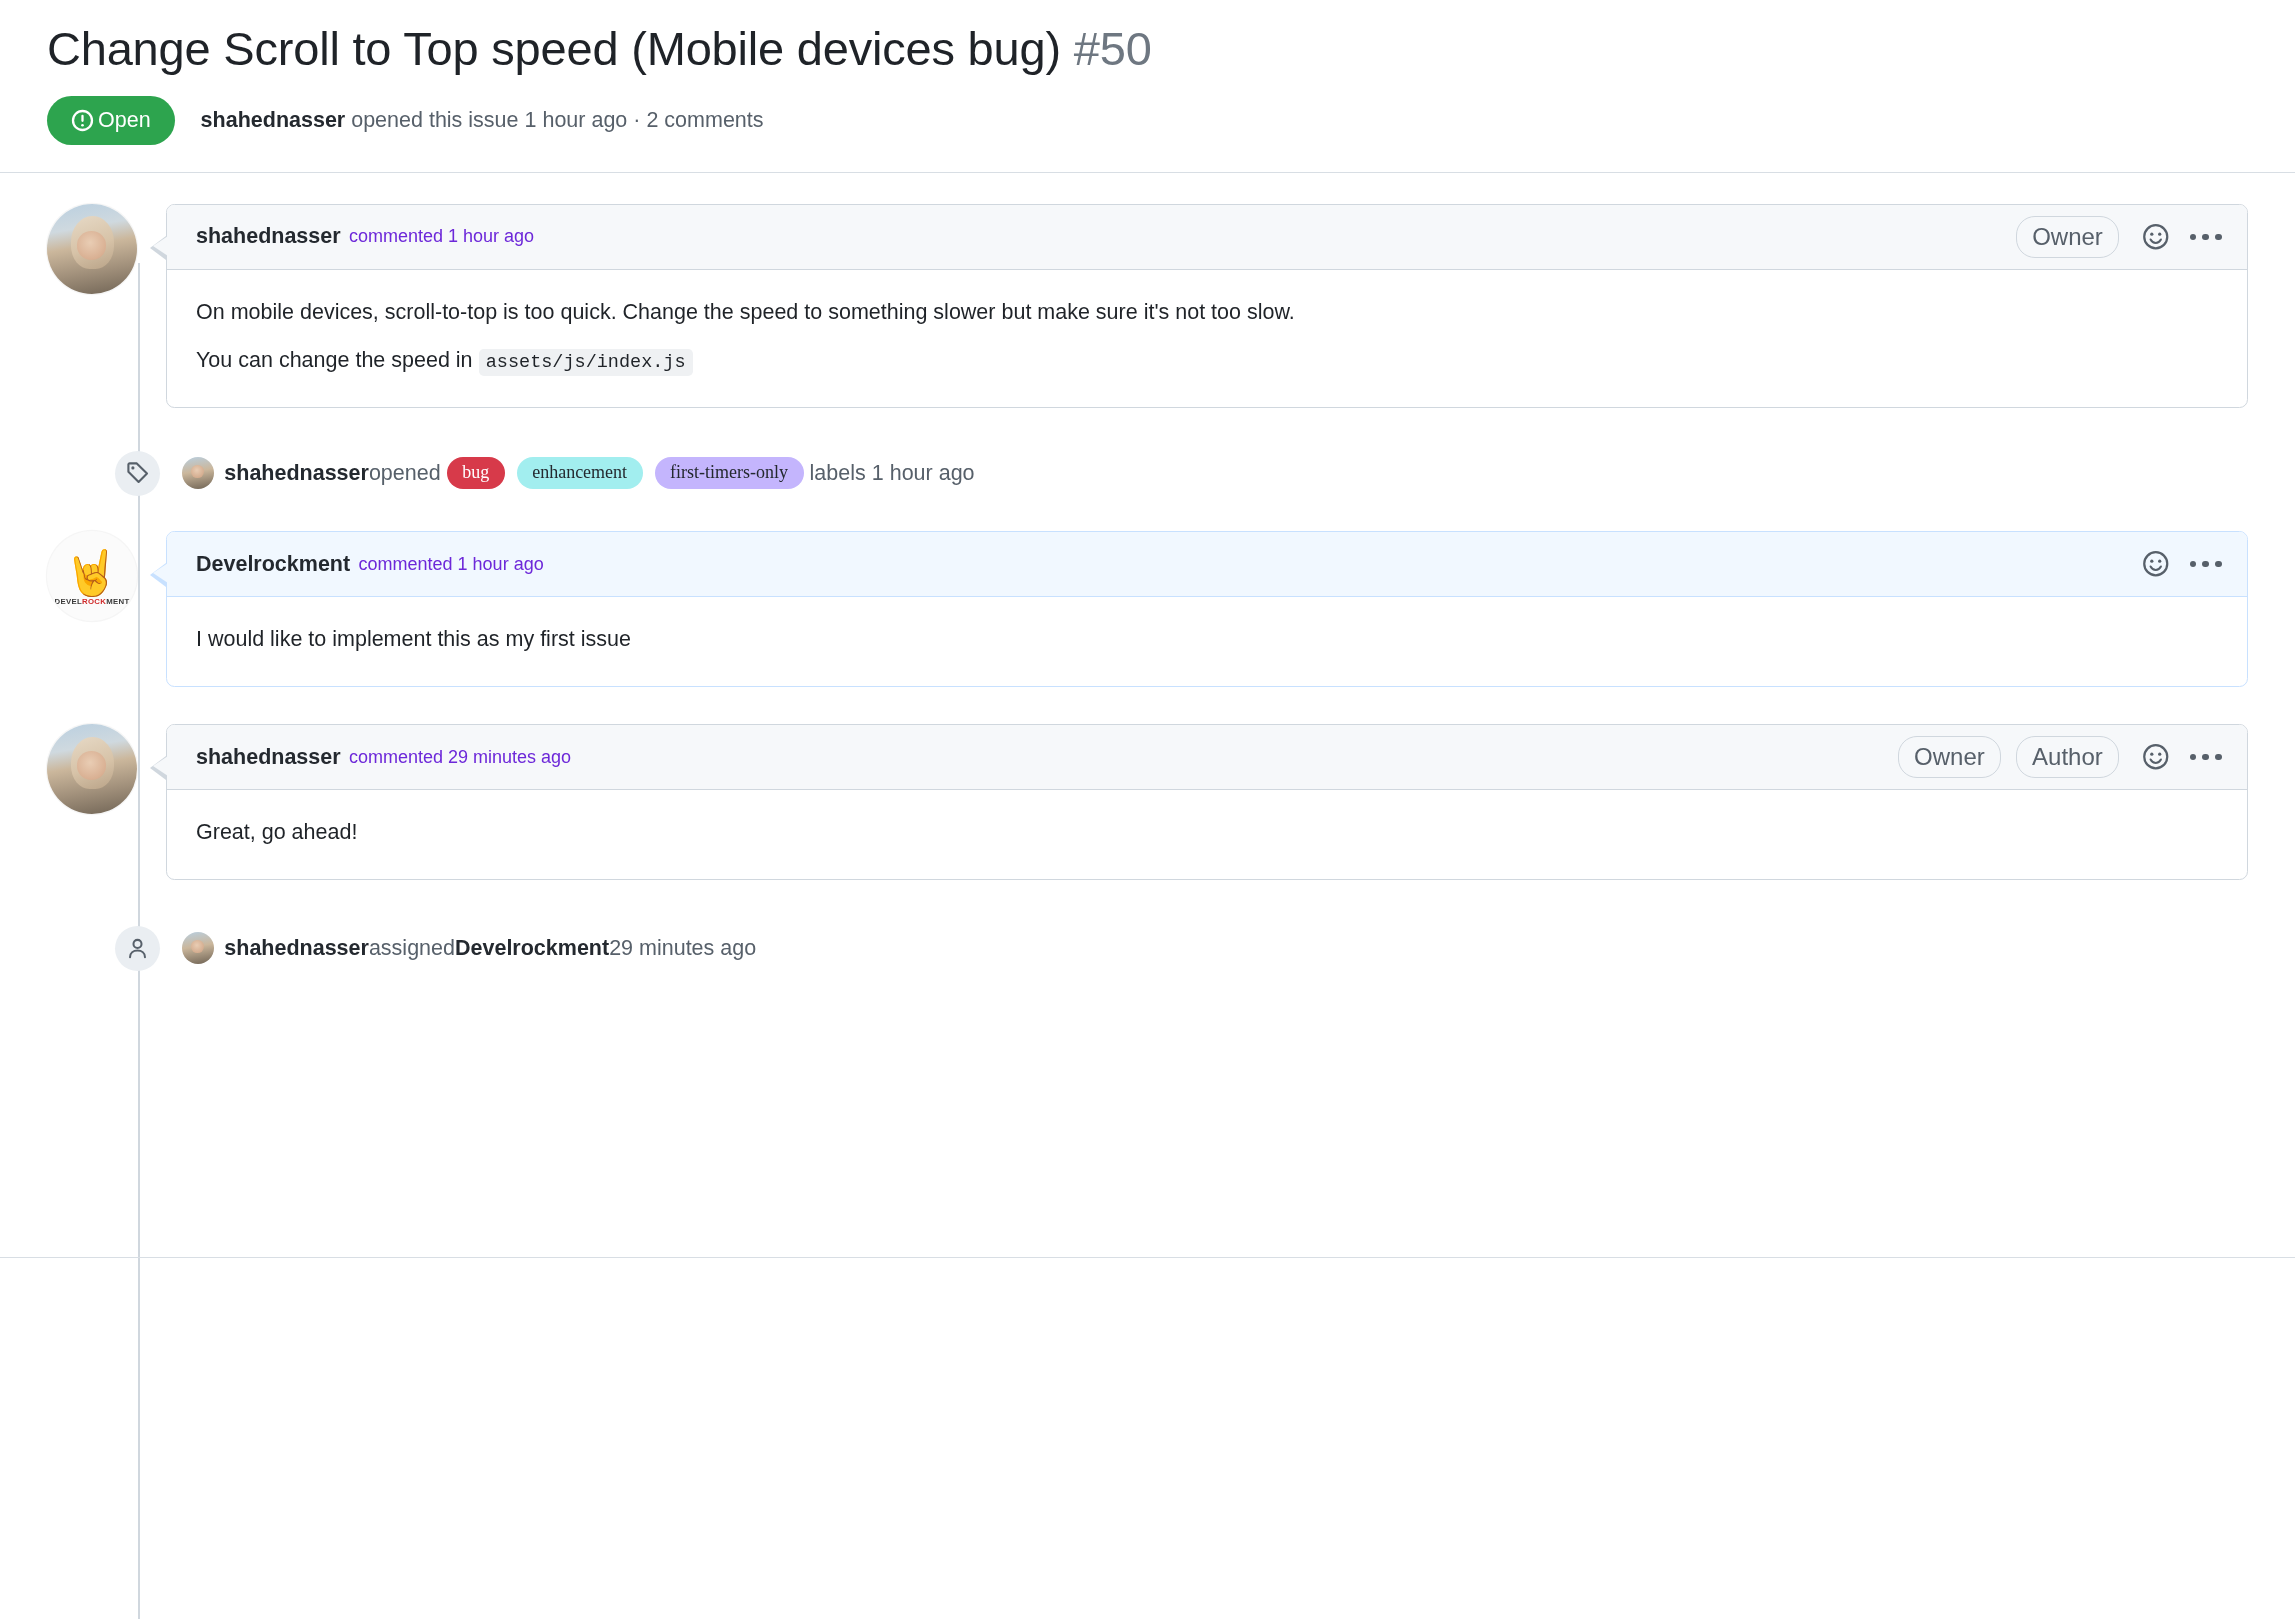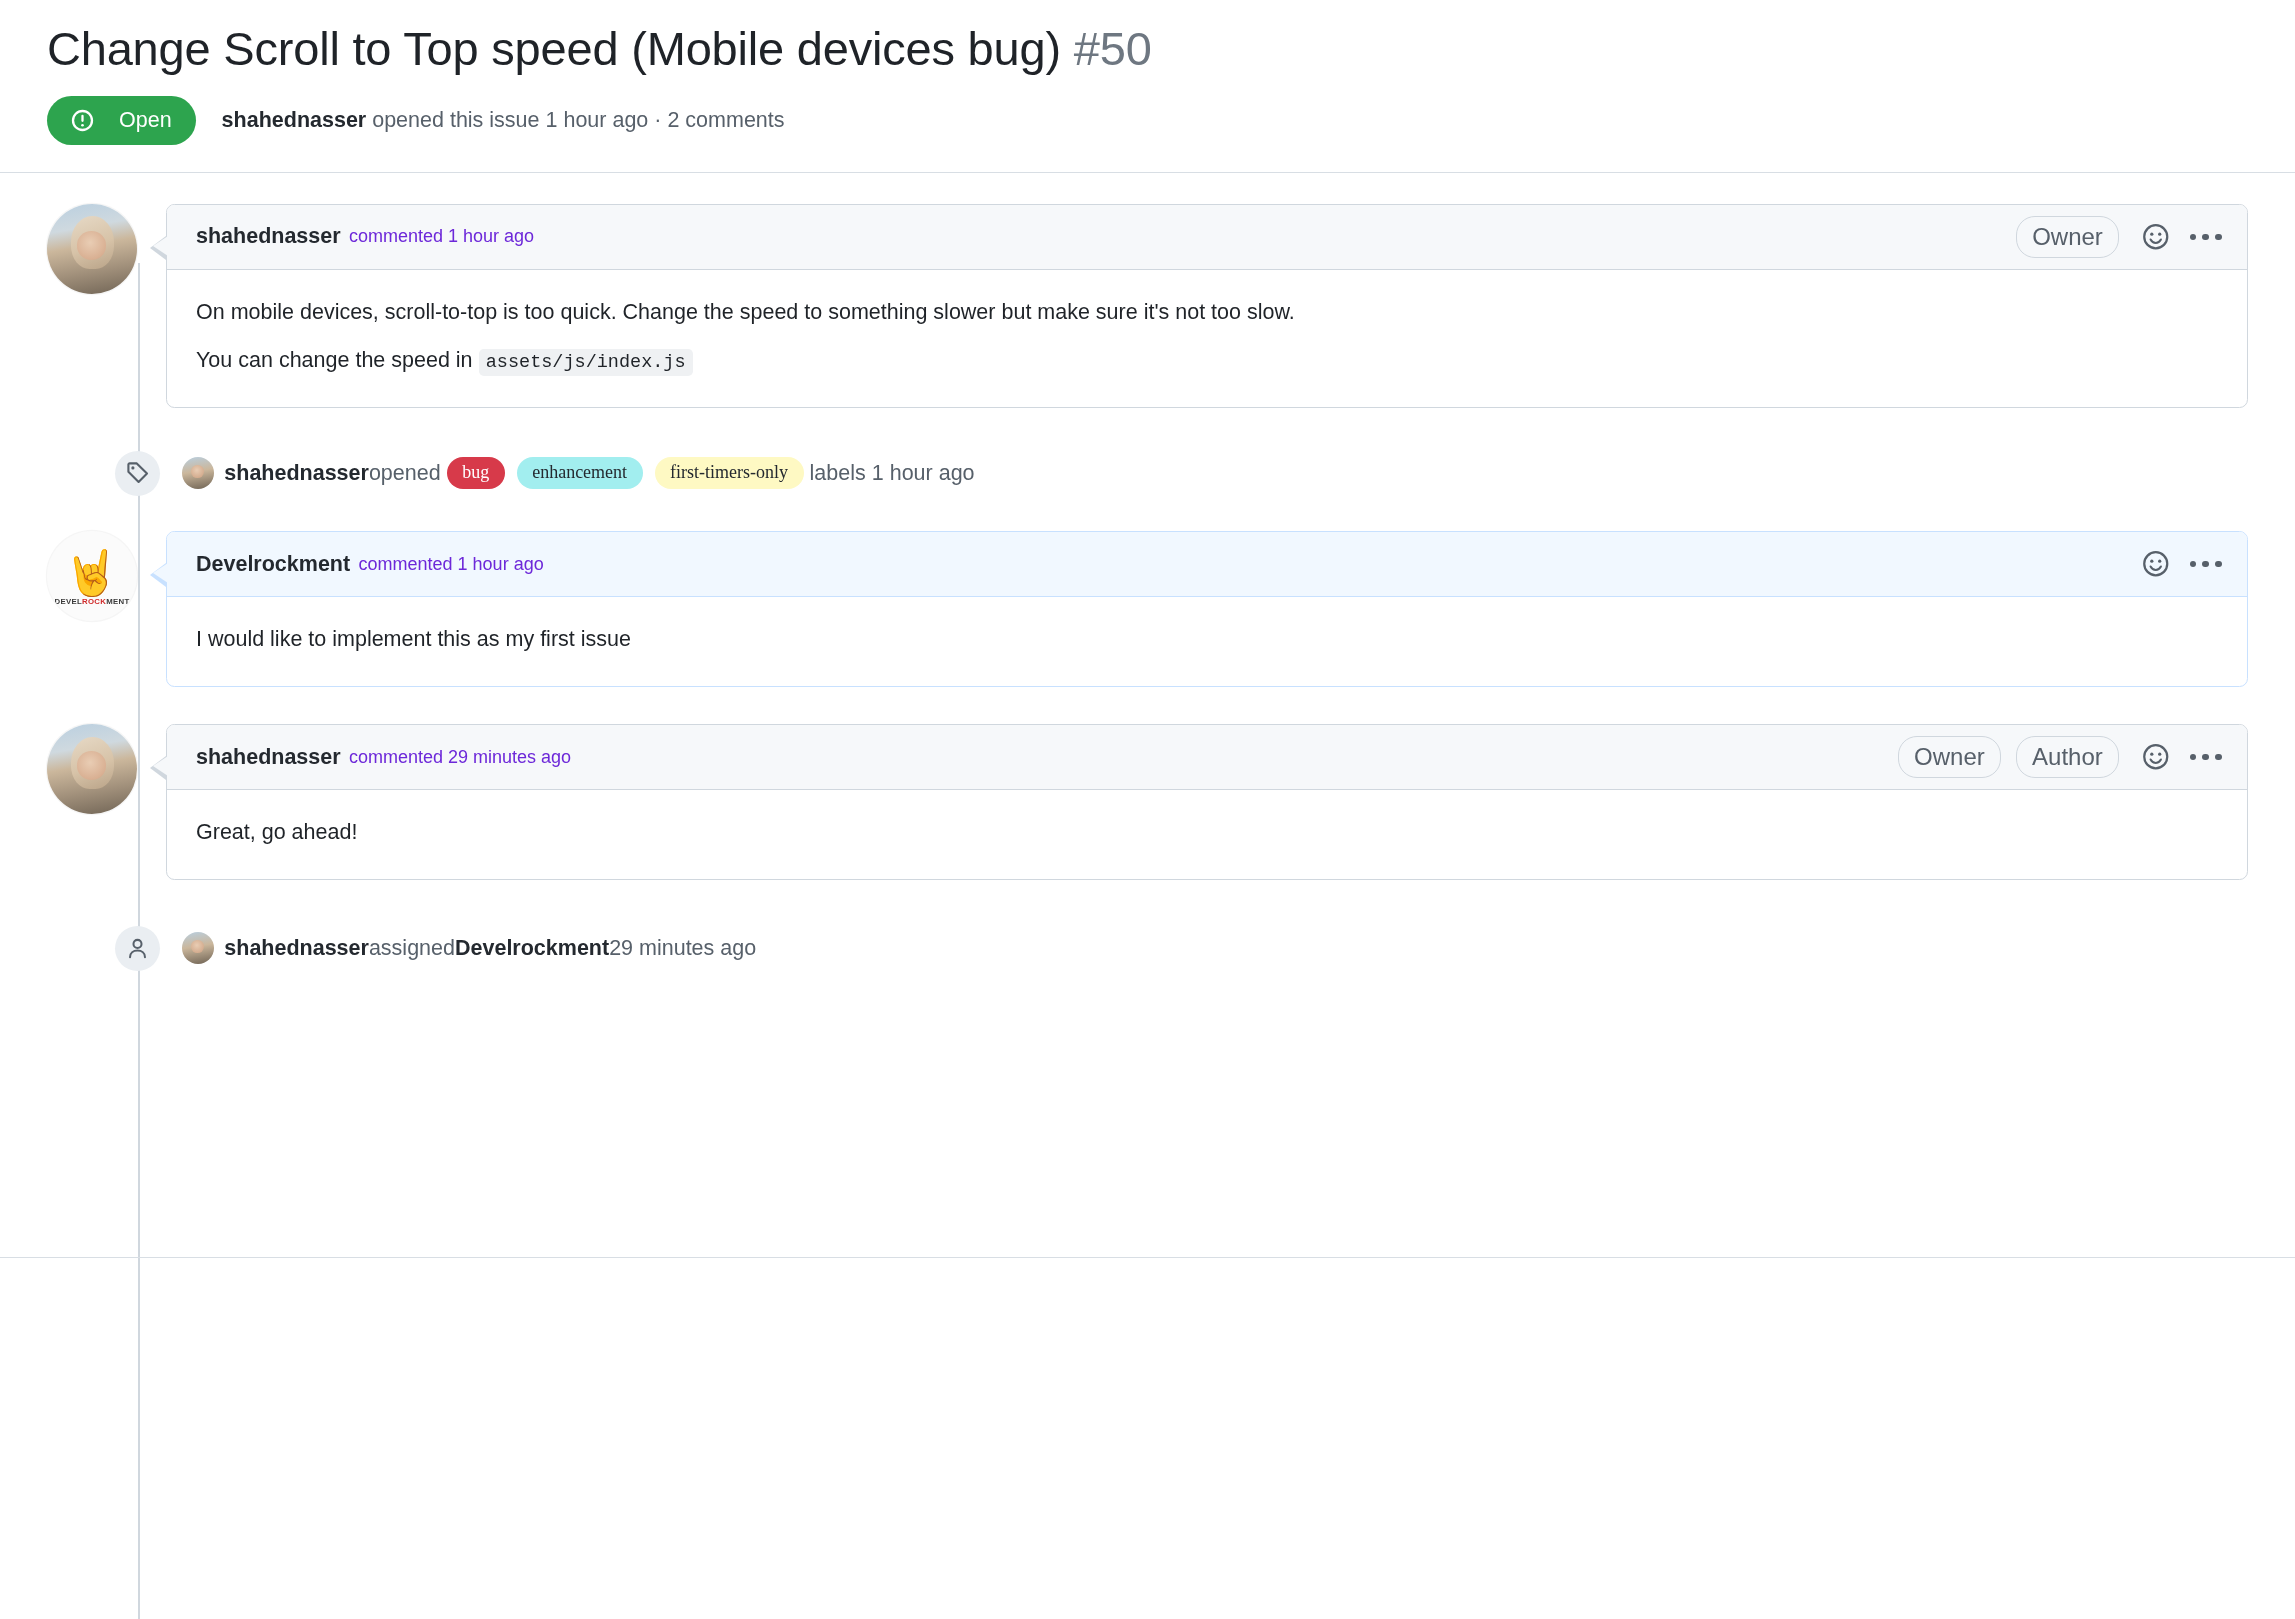--- a/index.html
+++ b/index.html
@@ -27,21 +27,21 @@
 
   .meta-row {
     display: flex;
     align-items: center;
     margin-top: 20.3px;
     height: 50px;
   }
   .state-badge {
     display: inline-flex;
     align-items: center;
-    gap: 25px;
+    gap: 4px;
     background: #2da44e;
     color: #ffffff;
     border-radius: 29px;
     padding: 0 24px;
     height: 49px;
     font-size: 21.5px;
     font-weight: 500;
   }
   .state-badge svg { display: block; }
   .meta-text {
@@ -308,21 +308,21 @@
           <path d="M1.6 7.2V2.4a.8.8 0 01.8-.8h4.8L14 8.4 8.4 14 1.6 7.2z" fill="none" stroke="#57606a" stroke-width="1.4" stroke-linejoin="round"></path>
           <circle cx="4.6" cy="4.6" r="1.05" fill="#57606a"></circle>
         </svg>
       </span>
       <span class="event-body">
         <span class="mini-avatar"></span>
         <b>shahednasser</b>
           <span> opened </span>
         <span class="label-chip" style="background:#d73a4a;color:#ffffff;">bug</span>
         <span class="label-chip" style="background:#a2eeef;color:#24292f;">enhancement</span>
-        <span class="label-chip" style="background:#fef9c3;color:#24292f;">first-timers-only</span>
+        <span class="label-chip" style="background:#c4b5fd;color:#24292f;">first-timers-only</span>
         <span> labels 1 hour ago</span>
       </span>
     </div>
 
     <div class="tl-item" style="margin-top:13px;">
       <div class="avatar rock">
         <span class="rock-glyph">🤘</span>
         <span class="rock-word">DEVEL<i>ROCK</i>MENT</span>
       </div>
       <div class="comment blue">

